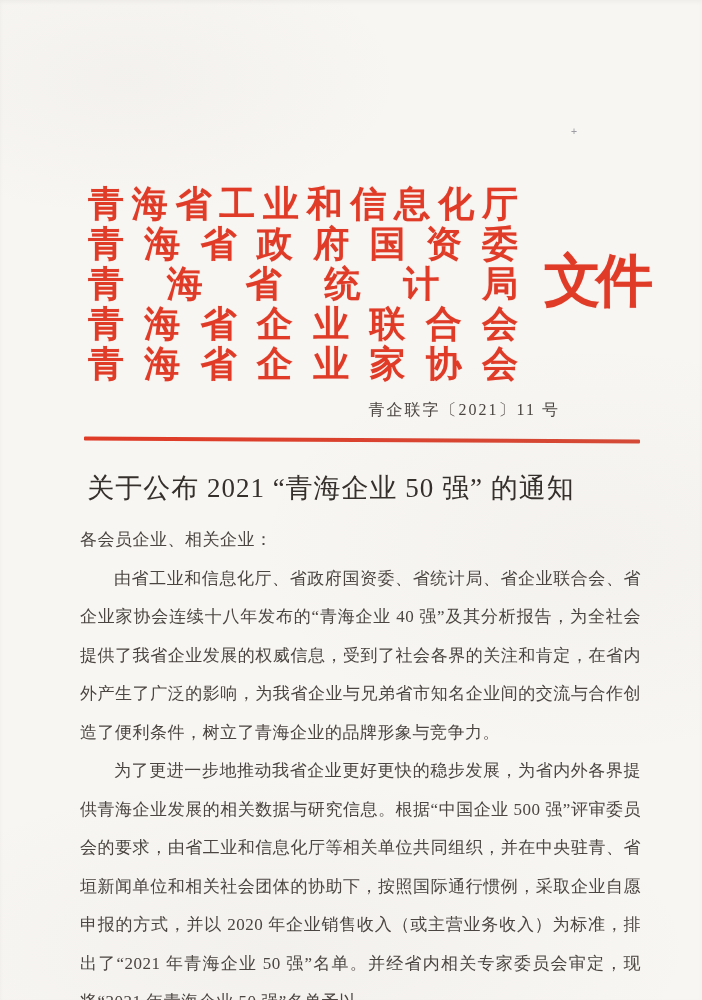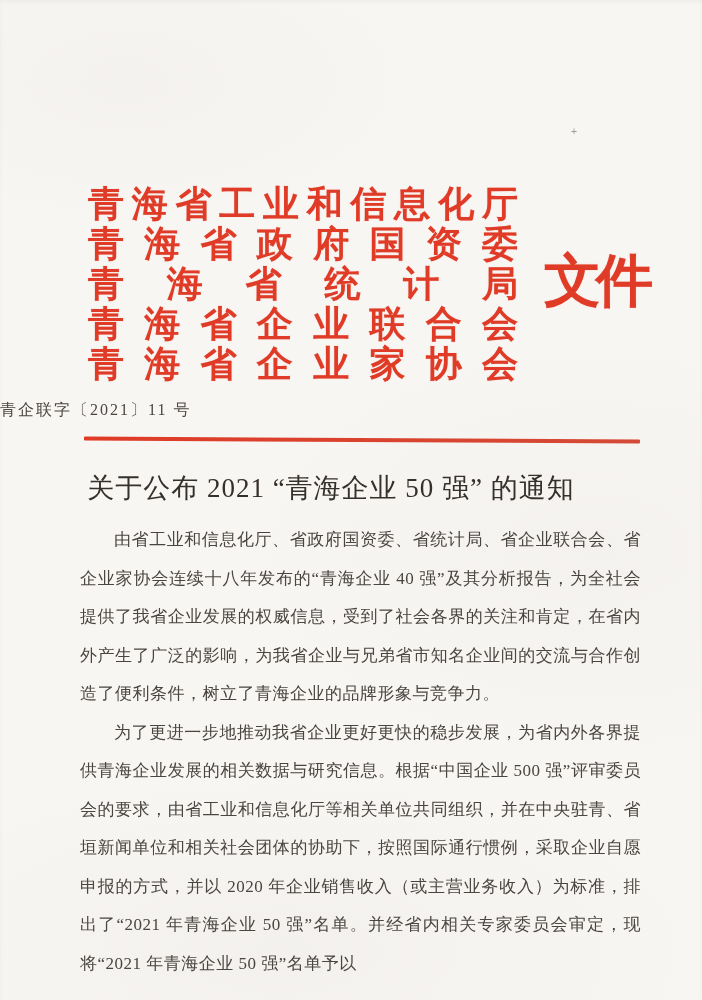--- a/index.html
+++ b/index.html
@@ -37,21 +37,21 @@
   }
   .doc-type{
     position:absolute;left:519px;top:252px;
     font-size:57px;font-weight:700;color:var(--accent);
     letter-spacing:-5px;line-height:1;
     text-shadow:0 0 1px rgba(223,59,39,0.4);
     margin-left:25px;
   }
   .doc-number{
     position:absolute;left:0;top:400px;width:560px;
-    text-align:left;
+    text-align:right;
     font-size:16px;color:var(--ink);
     letter-spacing:2px;
   }
   .red-line{
     position:absolute;left:84px;top:438px;width:556px;height:4px;
     background:linear-gradient(to right,var(--accent),var(--line-red));
     transform:rotate(0.3deg);
     border-radius:1px;
   }
   .doc-title{
@@ -137,17 +137,18 @@
 
   <div class="doc-type">文件</div>
 
   <div class="doc-number">青企联字〔2021〕11 号</div>
 
   <div class="red-line"></div>
 
   <div class="doc-title">关于公布 2021 “青海企业 50 强” 的通知</div>
 
   <div class="body-block">
+    <p>各会员企业、相关企业：</p>
     <p class="indent">由省工业和信息化厅、省政府国资委、省统计局、省企业联合会、省企业家协会连续十八年发布的“青海企业 40 强”及其分析报告，为全社会提供了我省企业发展的权威信息，受到了社会各界的关注和肯定，在省内外产生了广泛的影响，为我省企业与兄弟省市知名企业间的交流与合作创造了便利条件，树立了青海企业的品牌形象与竞争力。</p>
     <p class="indent">为了更进一步地推动我省企业更好更快的稳步发展，为省内外各界提供青海企业发展的相关数据与研究信息。根据“中国企业 500 强”评审委员会的要求，由省工业和信息化厅等相关单位共同组织，并在中央驻青、省垣新闻单位和相关社会团体的协助下，按照国际通行惯例，采取企业自愿申报的方式，并以 2020 年企业销售收入（或主营业务收入）为标准，排出了“2021 年青海企业 50 强”名单。并经省内相关专家委员会审定，现将“2021 年青海企业 50 强”名单予以</p>
   </div>
 
 </div>
 
 </body></html>

